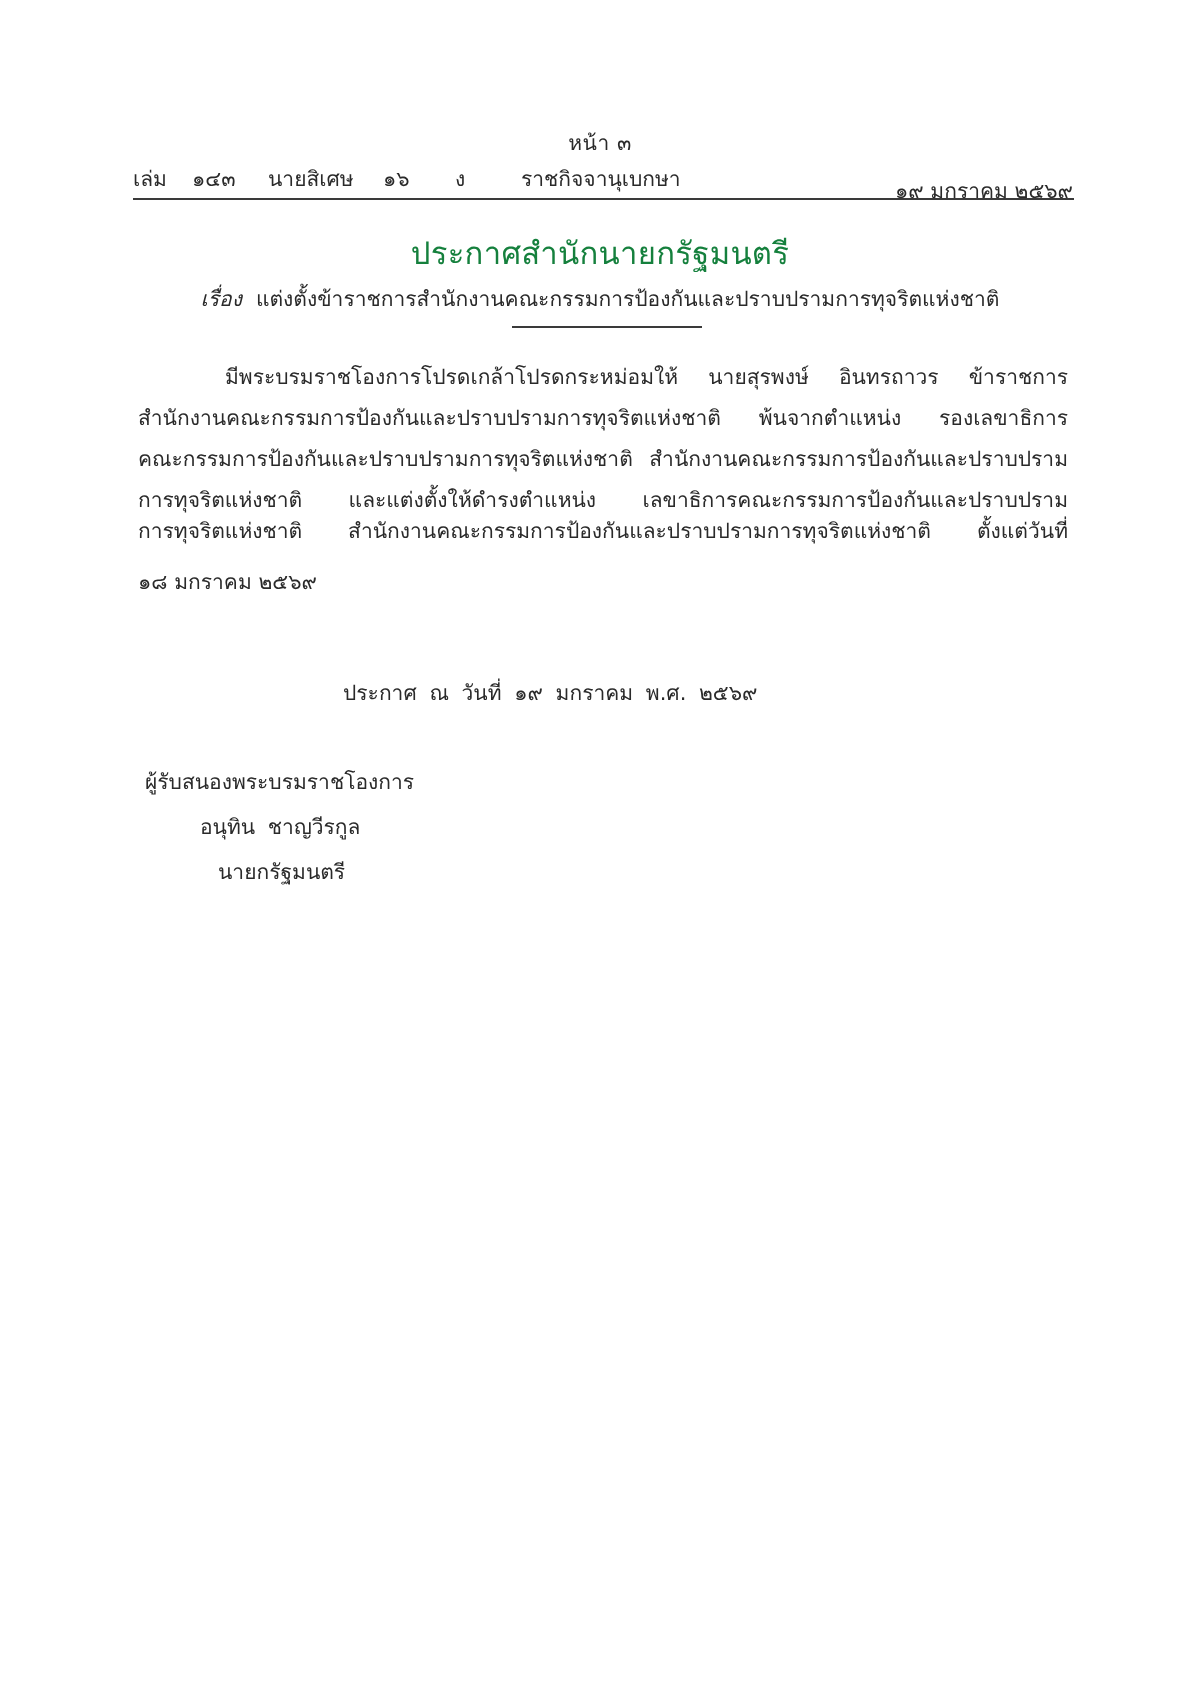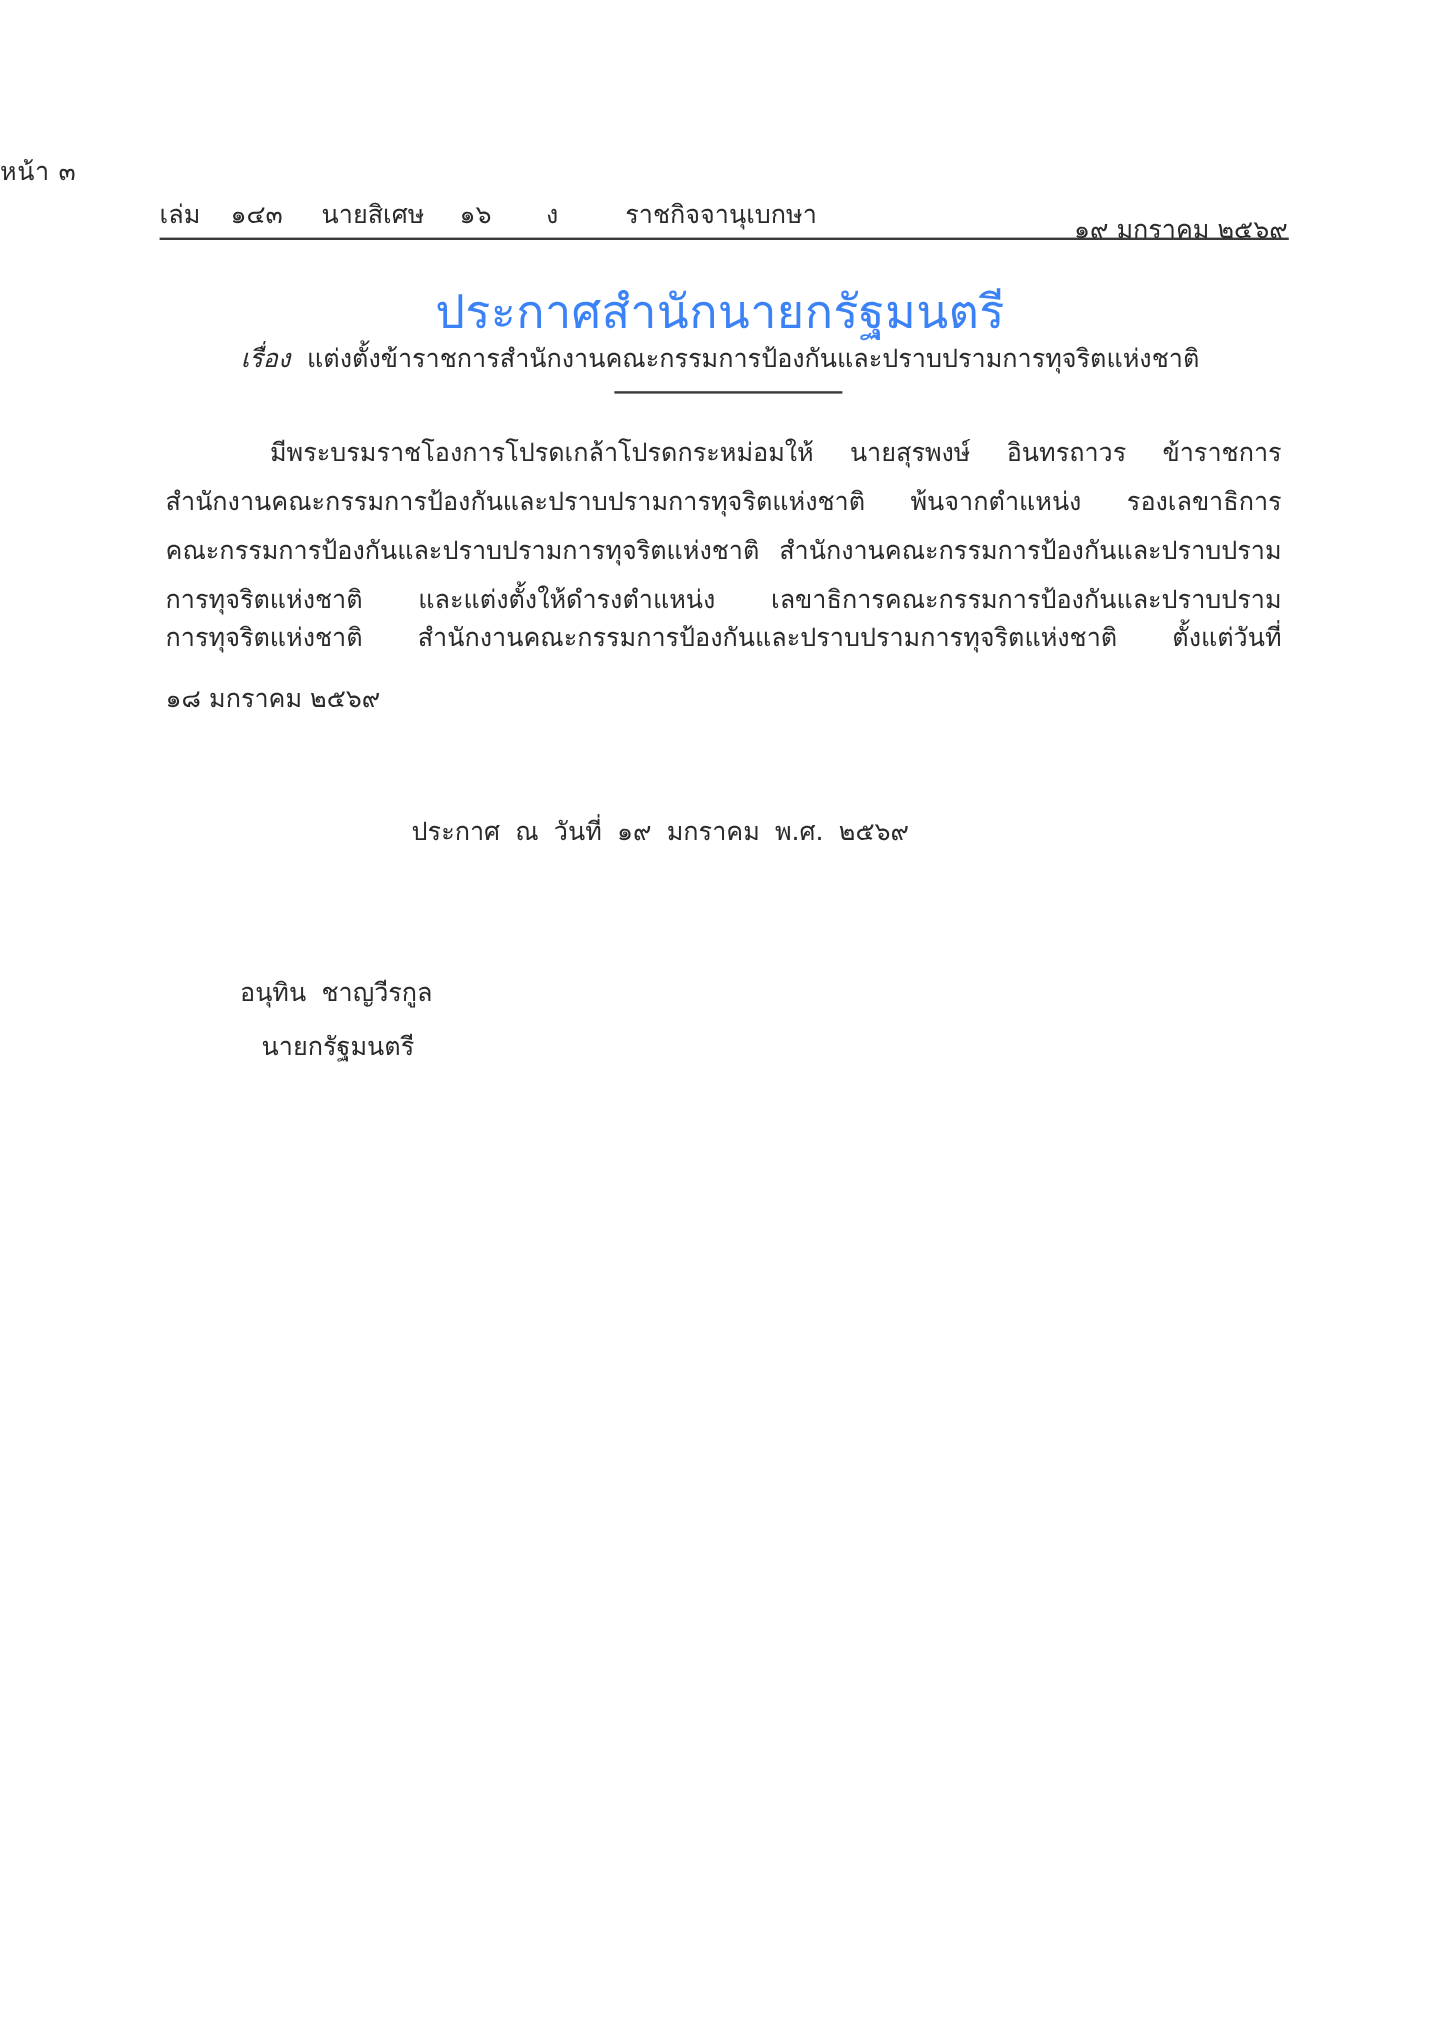--- a/index.html
+++ b/index.html
@@ -21,21 +21,21 @@
       width: 1200px;
       height: 1697px;
       background: #ffffff;
     }
     .abs { position: absolute; white-space: nowrap; }
 
     .page-number {
       top: 126px;
       left: 0;
       width: 1200px;
-      text-align: left;
+      text-align: center;
       font-size: 21px;
       letter-spacing: 0.5px;
     }
     .header-row {
       top: 162px;
       left: 133px;
       width: 940px;
       height: 30px;
       font-size: 21px;
     }
@@ -54,23 +54,23 @@
       width: 941px;
       height: 0;
       border-top: 2px solid #3a3a3a;
     }
 
     .title {
       top: 228px;
       left: 0;
       width: 1200px;
       text-align: center;
-      font-size: 39px;
+      font-size: 31px;
       letter-spacing: 0.3px;
-      color: #3b82f6;
+      color: #15803d;
     }
     .subject {
       top: 282px;
       left: 0;
       width: 1200px;
       text-align: center;
       font-size: 21px;
     }
     .subject .subject-label { margin-right: 14px; font-style: italic; }
 
@@ -142,16 +142,17 @@
     <div class="body-line indent" style="top:0px;">มีพระบรมราชโองการโปรดเกล้าโปรดกระหม่อมให้ นายสุรพงษ์ อินทรถาวร ข้าราชการ</div>
     <div class="body-line" style="top:41px;">สำนักงานคณะกรรมการป้องกันและปราบปรามการทุจริตแห่งชาติ พ้นจากตำแหน่ง รองเลขาธิการ</div>
     <div class="body-line" style="top:82px;">คณะกรรมการป้องกันและปราบปรามการทุจริตแห่งชาติ สำนักงานคณะกรรมการป้องกันและปราบปราม</div>
     <div class="body-line" style="top:123px;">การทุจริตแห่งชาติ และแต่งตั้งให้ดำรงตำแหน่ง เลขาธิการคณะกรรมการป้องกันและปราบปราม</div>
     <div class="body-line" style="top:154px;">การทุจริตแห่งชาติ สำนักงานคณะกรรมการป้องกันและปราบปรามการทุจริตแห่งชาติ ตั้งแต่วันที่</div>
     <div class="body-line last" style="top:205px;">๑๘ มกราคม ๒๕๖๙</div>
   </div>
 
   <div class="abs announce-date">ประกาศ ณ วันที่ ๑๙ มกราคม พ.ศ. ๒๕๖๙</div>
 
+  <div class="abs sig-block sig-countersign">ผู้รับสนองพระบรมราชโองการ</div>
   <div class="abs sig-block sig-name">อนุทิน ชาญวีรกูล</div>
   <div class="abs sig-block sig-title">นายกรัฐมนตรี</div>
 
 </div>
 
 </body></html>

